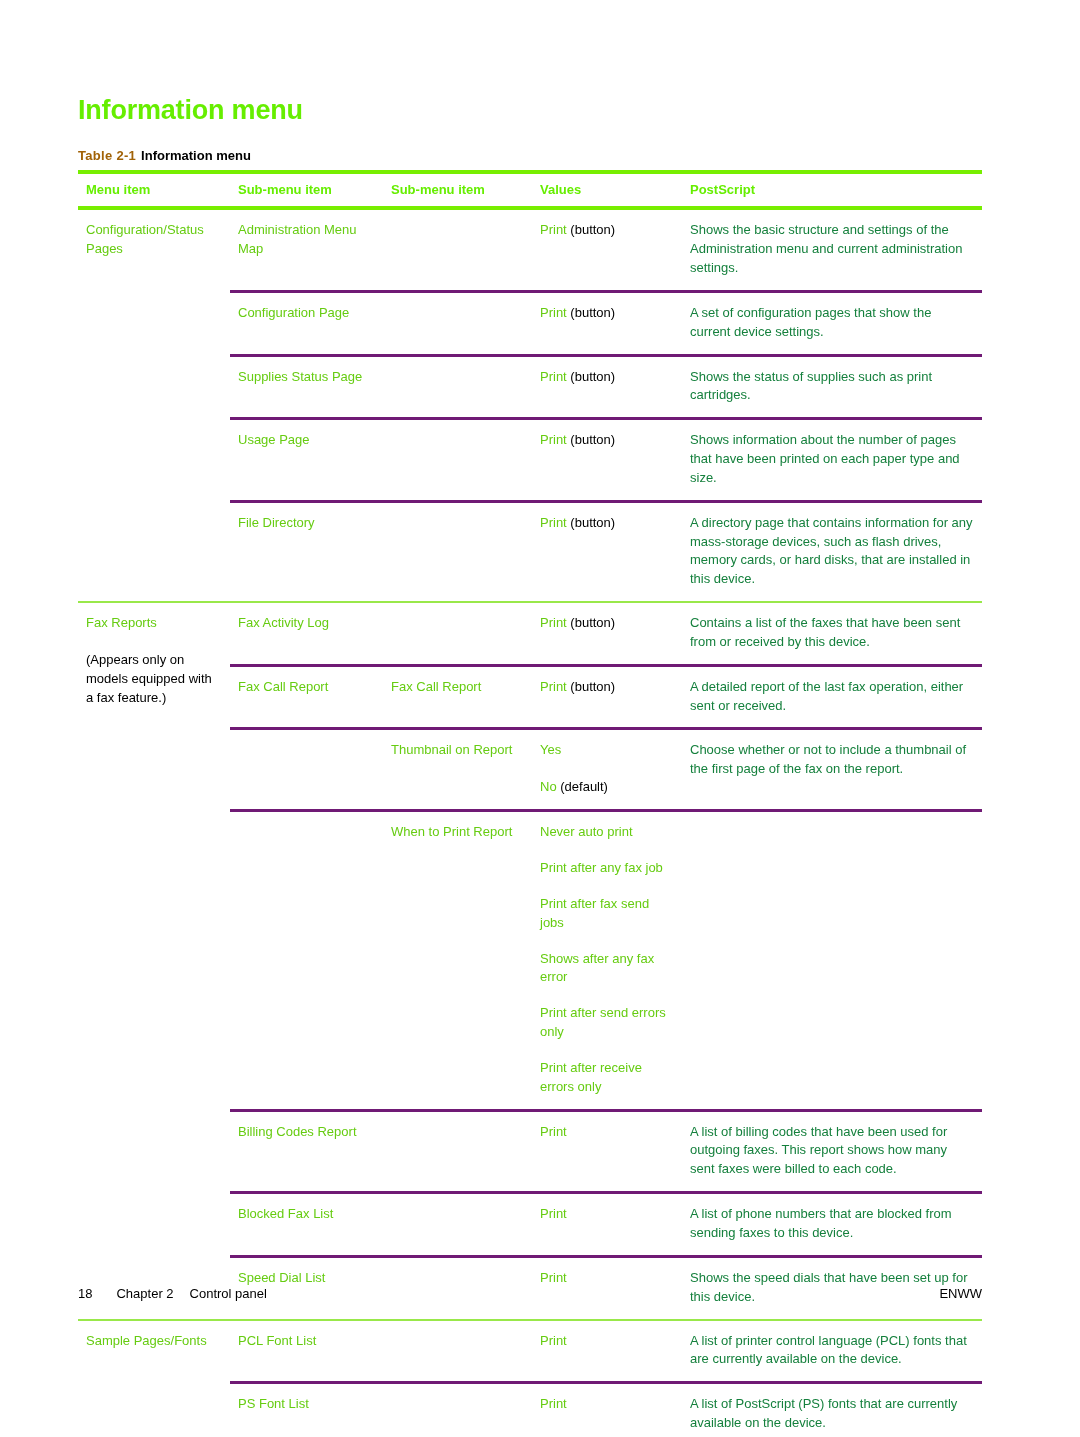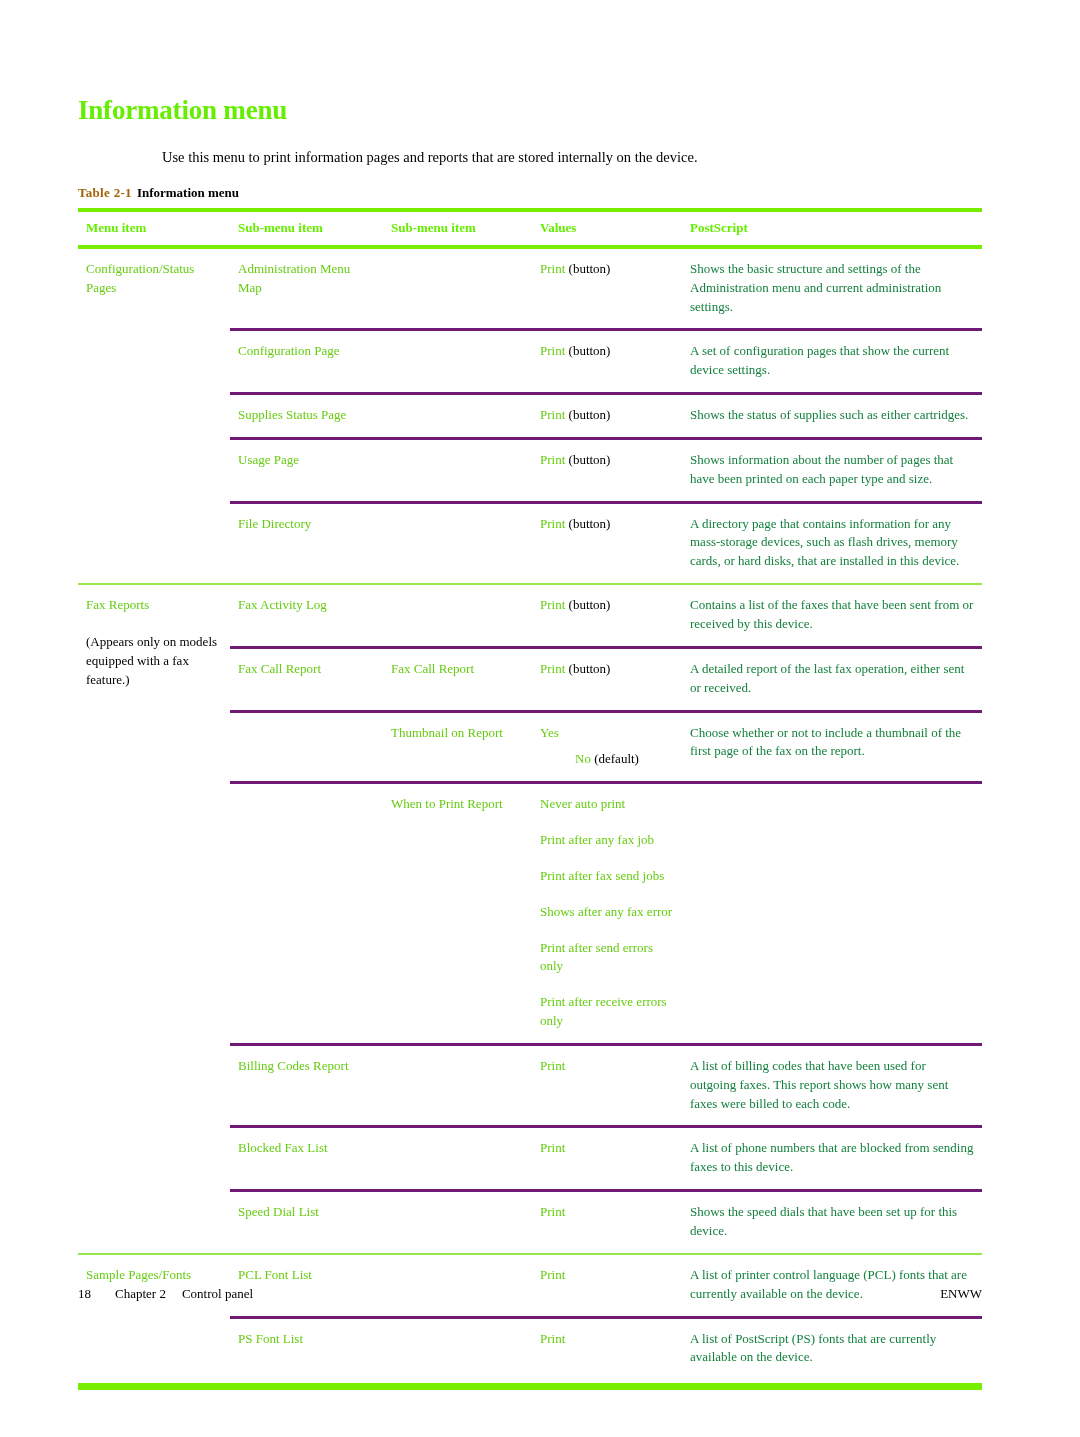--- a/index.html
+++ b/index.html
@@ -13,21 +13,20 @@
     font-family: "Liberation Sans", sans-serif;
     color: #000000;
     position: relative;
     overflow: hidden;
   }
   .page {
     position: absolute;
     left: 0; top: 0;
     width: 956px;
     height: 1437px;
-    font-family: Liberation Serif, serif;
   }
   .content {
     position: absolute;
     left: 78px;
     top: 96px;
     width: 904px;
   }
 
   h1.page-title {
     font-size: 27px;
@@ -114,22 +113,21 @@
     margin-bottom: 0;
   }
   .cell-note {
     display: block;
     color: #000000;
     margin-top: 18px;
     line-height: 1.45;
   }
   .spacer-no {
     display: block;
-    margin-top: 8px;
-    text-align: center;
+    margin-top: 18px;
   }
 
   .table-bottom-rule {
     width: 904px;
     height: 7px;
     background: #77ee00;
     margin-top: 4px;
   }
 
   .footer {
@@ -147,21 +145,20 @@
   .footer .left span.pg { margin-right: 24px; }
 </style>
 </head>
 <body>
 
 <div class="page">
   <div class="content">
 
     <h1 class="page-title">Information menu</h1>
 
-    <p class="intro">Use this menu to print information pages and reports that are stored internally on the device.</p>
 
     <div class="table-caption">
       <span class="cap-num">Table 2-1</span><span class="cap-text">Information menu</span>
     </div>
 
     <table class="menu-table">
       <colgroup>
         <col class="c-menu">
           <col class="c-sub1">
           <col class="c-sub2">
@@ -191,21 +188,21 @@
         <tr class="sub-start">
           <td class="inner-rule">Configuration Page</td>
           <td class="inner-rule"></td>
           <td class="inner-rule"><span>Print</span> <span class="note-black">(button)</span></td>
           <td class="desc inner-rule">A set of configuration pages that show the current device settings.</td>
         </tr>
         <tr class="sub-start">
           <td class="inner-rule">Supplies Status Page</td>
           <td class="inner-rule"></td>
           <td class="inner-rule"><span>Print</span> <span class="note-black">(button)</span></td>
-          <td class="desc inner-rule">Shows the status of supplies such as either cartridges.</td>
+          <td class="desc inner-rule">Shows the status of supplies such as print cartridges.</td>
         </tr>
         <tr class="sub-start">
           <td class="inner-rule">Usage Page</td>
           <td class="inner-rule"></td>
           <td class="inner-rule"><span>Print</span> <span class="note-black">(button)</span></td>
           <td class="desc inner-rule">Shows information about the number of pages that have been printed on each paper type and size.</td>
         </tr>
         <tr class="sub-start">
           <td class="inner-rule">File Directory</td>
           <td class="inner-rule"></td>

